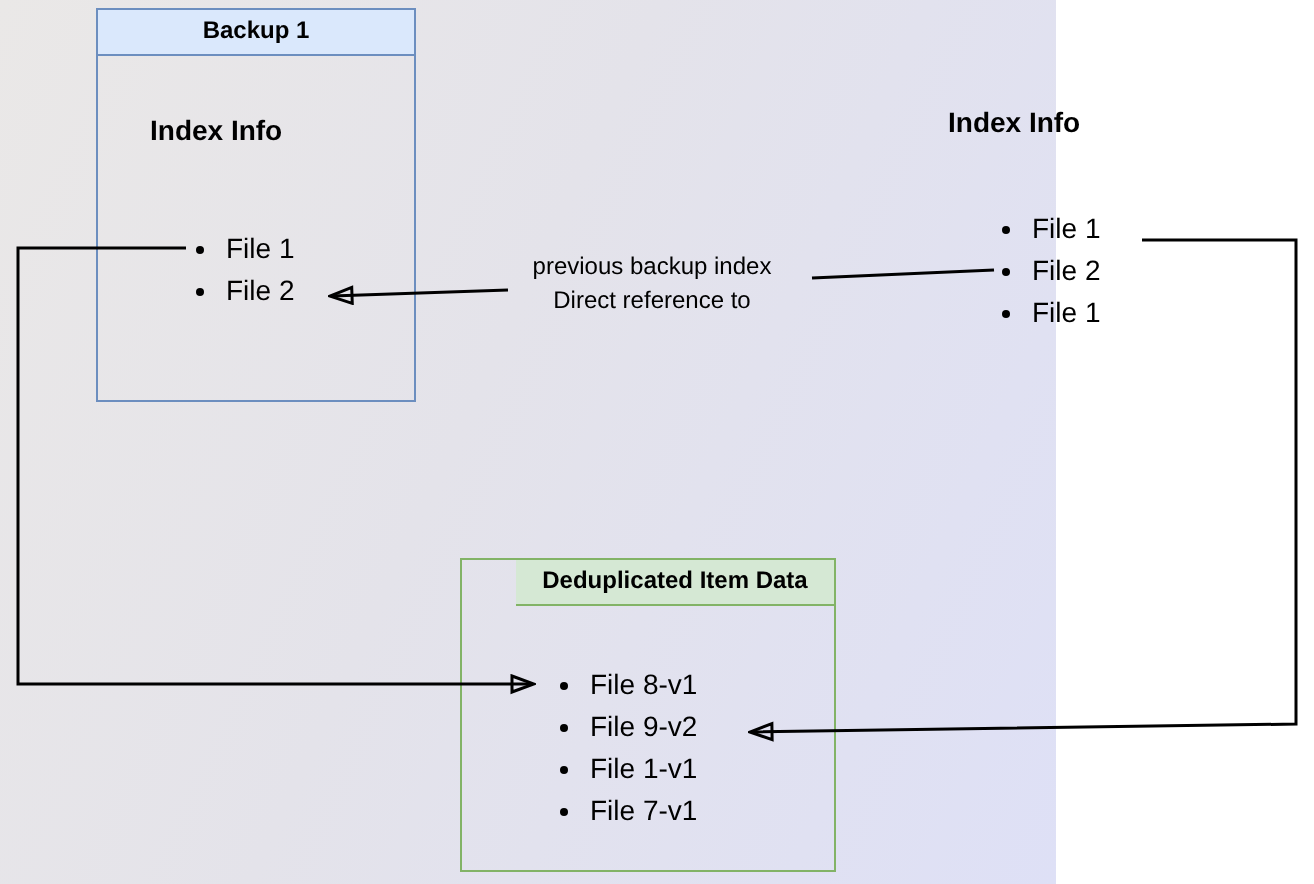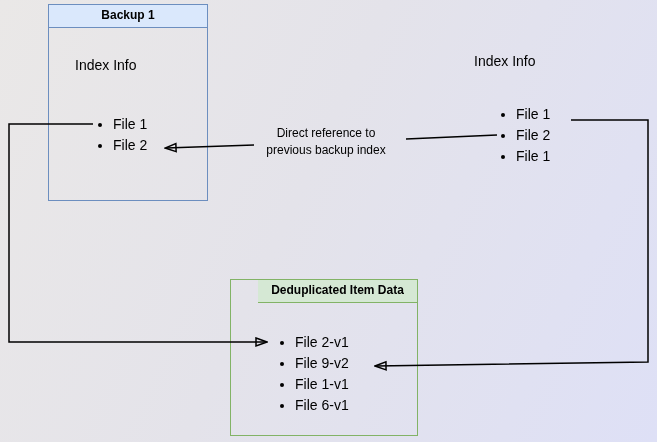--- a/index.html
+++ b/index.html
@@ -3,21 +3,21 @@
 <meta charset="utf-8">
 <style>
   html, body { margin: 0; padding: 0; }
   body {
     width: 657px; height: 442px;
     font-family: "Liberation Sans", sans-serif;
     overflow: hidden;
   }
   #canvas {
     position: relative;
-    width: 657px; height: 442px;
+    width: 528px; height: 442px;
     background: linear-gradient(115deg, #eae8e7 0%, #e4e3ea 45%, #dee0f6 100%);
   }
   .dbox {
     position: absolute;
     box-sizing: border-box;
     background: transparent;
   }
   .dbox .hdr {
     box-sizing: border-box;
     height: 23px;
@@ -30,20 +30,21 @@
   .box-blue { border: 1.5px solid #6c8ebf; }
   .box-blue .hdr { background: #dae8fc; border-bottom: 1.5px solid #6c8ebf; }
   .box-green { border: 1.5px solid #82b366; }
   .box-green .hdr { background: #d5e8d4; border-bottom: 1.5px solid #82b366; }
 
   .index-info {
     position: absolute;
     font-size: 14px;
     color: #000;
     white-space: nowrap;
+    font-weight: bold;
   }
   ul.filelist {
     position: absolute;
     margin: 0;
     padding-left: 24px;
     list-style: disc;
     font-size: 14px;
     color: #000;
   }
   ul.filelist li {
@@ -84,39 +85,39 @@
   <ul class="filelist" style="left:492px; top:104px;">
     <li>File 1</li>
     <li>File 2</li>
     <li>File 1</li>
   </ul>
 
   <div class="dbox box-green" style="left:230px; top:279px; width:188px; height:157px;padding-left:27px;">
     <div class="hdr">Deduplicated Item Data</div>
   </div>
   <ul class="filelist" style="left:271px; top:332px;">
-    <li>File 2-v1</li>
+    <li>File 8-v1</li>
     <li>File 9-v2</li>
     <li>File 1-v1</li>
-    <li>File 6-v1</li>
+    <li>File 7-v1</li>
   </ul>
 
   <svg class="wires" width="657" height="442" viewBox="0 0 657 442">
     <defs>
       <marker id="arrow" markerWidth="13" markerHeight="12" refX="11" refY="5" orient="auto" markerUnits="userSpaceOnUse">
         <path d="M1,1 L12,5 L1,9 Z" fill="#000" stroke="#000" stroke-width="1"></path>
       </marker>
     </defs>
 
     <path d="M93,124 L9,124 L9,342 L266,342" marker-end="url(#arrow)"></path>
 
     <path d="M571,120 L648,120 L648,362 L376,366" marker-end="url(#arrow)"></path>
 
     <path d="M497,135 L406,139"></path>
     <path d="M254,145 L166,148" marker-end="url(#arrow)"></path>
   </svg>
 
   <div class="annotation">
+    <div>previous backup index</div>
     <div>Direct reference to</div>
-    <div>previous backup index</div>
   </div>
 
 </div>
 
 </body></html>

